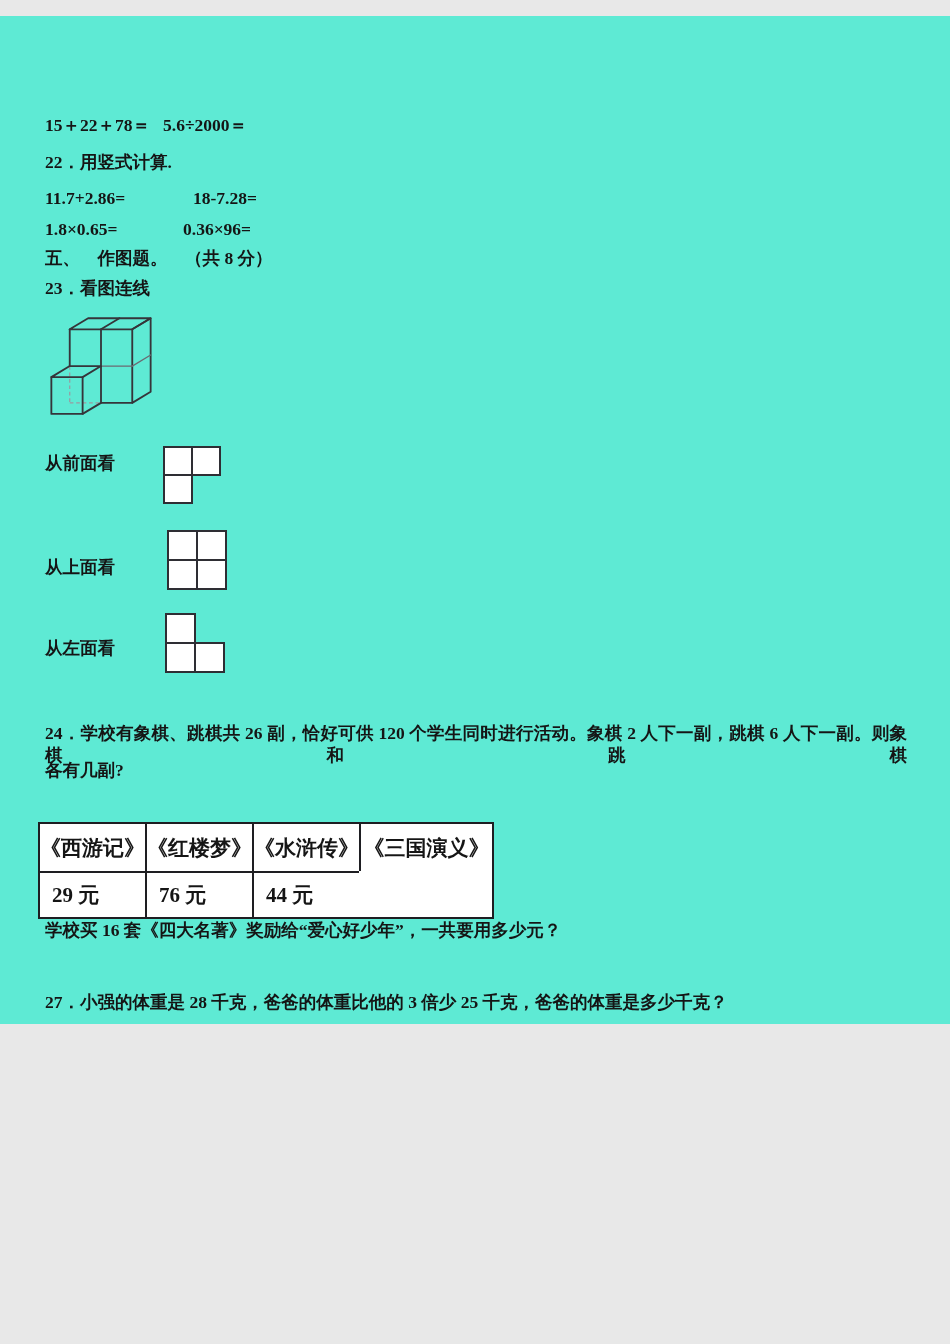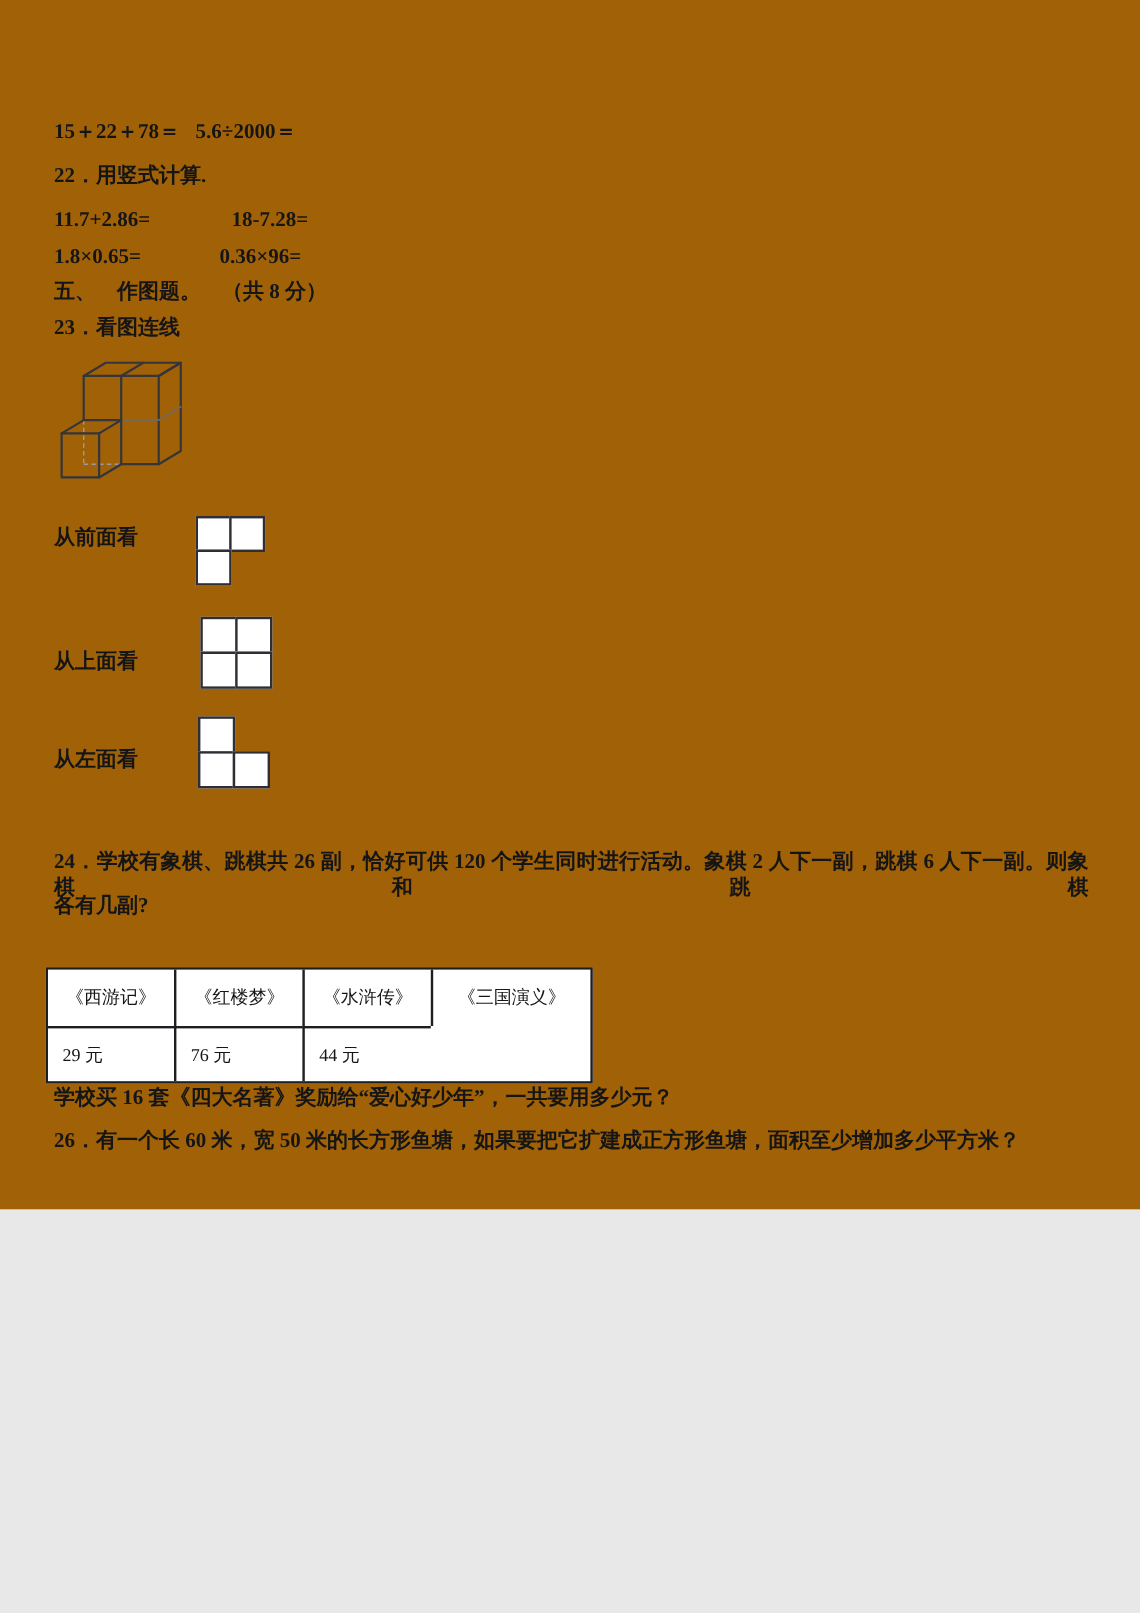--- a/index.html
+++ b/index.html
@@ -1,20 +1,20 @@
 <!DOCTYPE html>
 <html><head>
 <meta charset="utf-8">
 <style>
   html,body{margin:0;padding:0;background:#e8e8e8;}
   #paper{
     position:relative;
     width:950px;height:1008px;
-    margin:0 auto;
-    background:#a16207;
+    margin:16px auto;
+    background:#5eead4;
     font-family:"Liberation Serif","DejaVu Serif",serif;
     color:#151515;
     overflow:hidden;
   }
   .line{
     position:absolute;
     left:45px;
     font-size:17.5px;
     font-weight:700;
     line-height:1.25;
@@ -43,22 +43,22 @@
     display:grid;
     grid-template-columns:105px 107px 107px 133px;
     grid-template-rows:47px 46px;
     border:2.5px solid #1e1e22;
     background:#fff;
   }
   .tcell{
     box-sizing:border-box;
     display:flex;
     align-items:center;
-    font-size:15px;
-    font-weight:400;
+    font-size:21px;
+    font-weight:700;
     border-left:2.5px solid #1e1e22;
     border-top:2.5px solid #1e1e22;
   }
   .tcell.first-col{border-left:none;}
   .tcell.head-row{border-top:none;justify-content:center;}
   .tcell.price{justify-content:flex-start;padding-left:12px;}
   svg .solid{fill:none;stroke:#35353a;stroke-width:2;stroke-linejoin:round;stroke-linecap:round;}
   svg .faint{fill:none;stroke:#6b6b72;stroke-width:1.4;stroke-linecap:round;}
   svg .hidden-edge{fill:none;stroke:#9a9aa0;stroke-width:1.3;stroke-dasharray:4 3;}
 </style>
@@ -137,19 +137,19 @@
     <div class="tcell head-row">《红楼梦》</div>
     <div class="tcell head-row">《水浒传》</div>
     <div class="tcell head-row">《三国演义》</div>
     <div class="tcell price first-col">29 元</div>
     <div class="tcell price">76 元</div>
     <div class="tcell price">44 元</div>
   </div>
 
   <div class="line" style="top:904px;">学校买 16 套《四大名著》奖励给“爱心好少年”，一共要用多少元？</div>
 
-  <div class="line" style="top:940px;">26．有一个长 60 米，宽 50 米的长方形鱼塘，如果要把它扩建成正方形鱼塘，面积至少增加多少平方米？</div>
+  <div class="line" style="top:976px;">27．小强的体重是 28 千克，爸爸的体重比他的 3 倍少 25 千克，爸爸的体重是多少千克？</div>
 
   <div class="line" style="top:1046px;">妈要将饭菜做好，最少要多长时间？</div>
 
   <div class="line" style="top:1116px;">树？</div>
 
 </div>
 
 </body></html>

